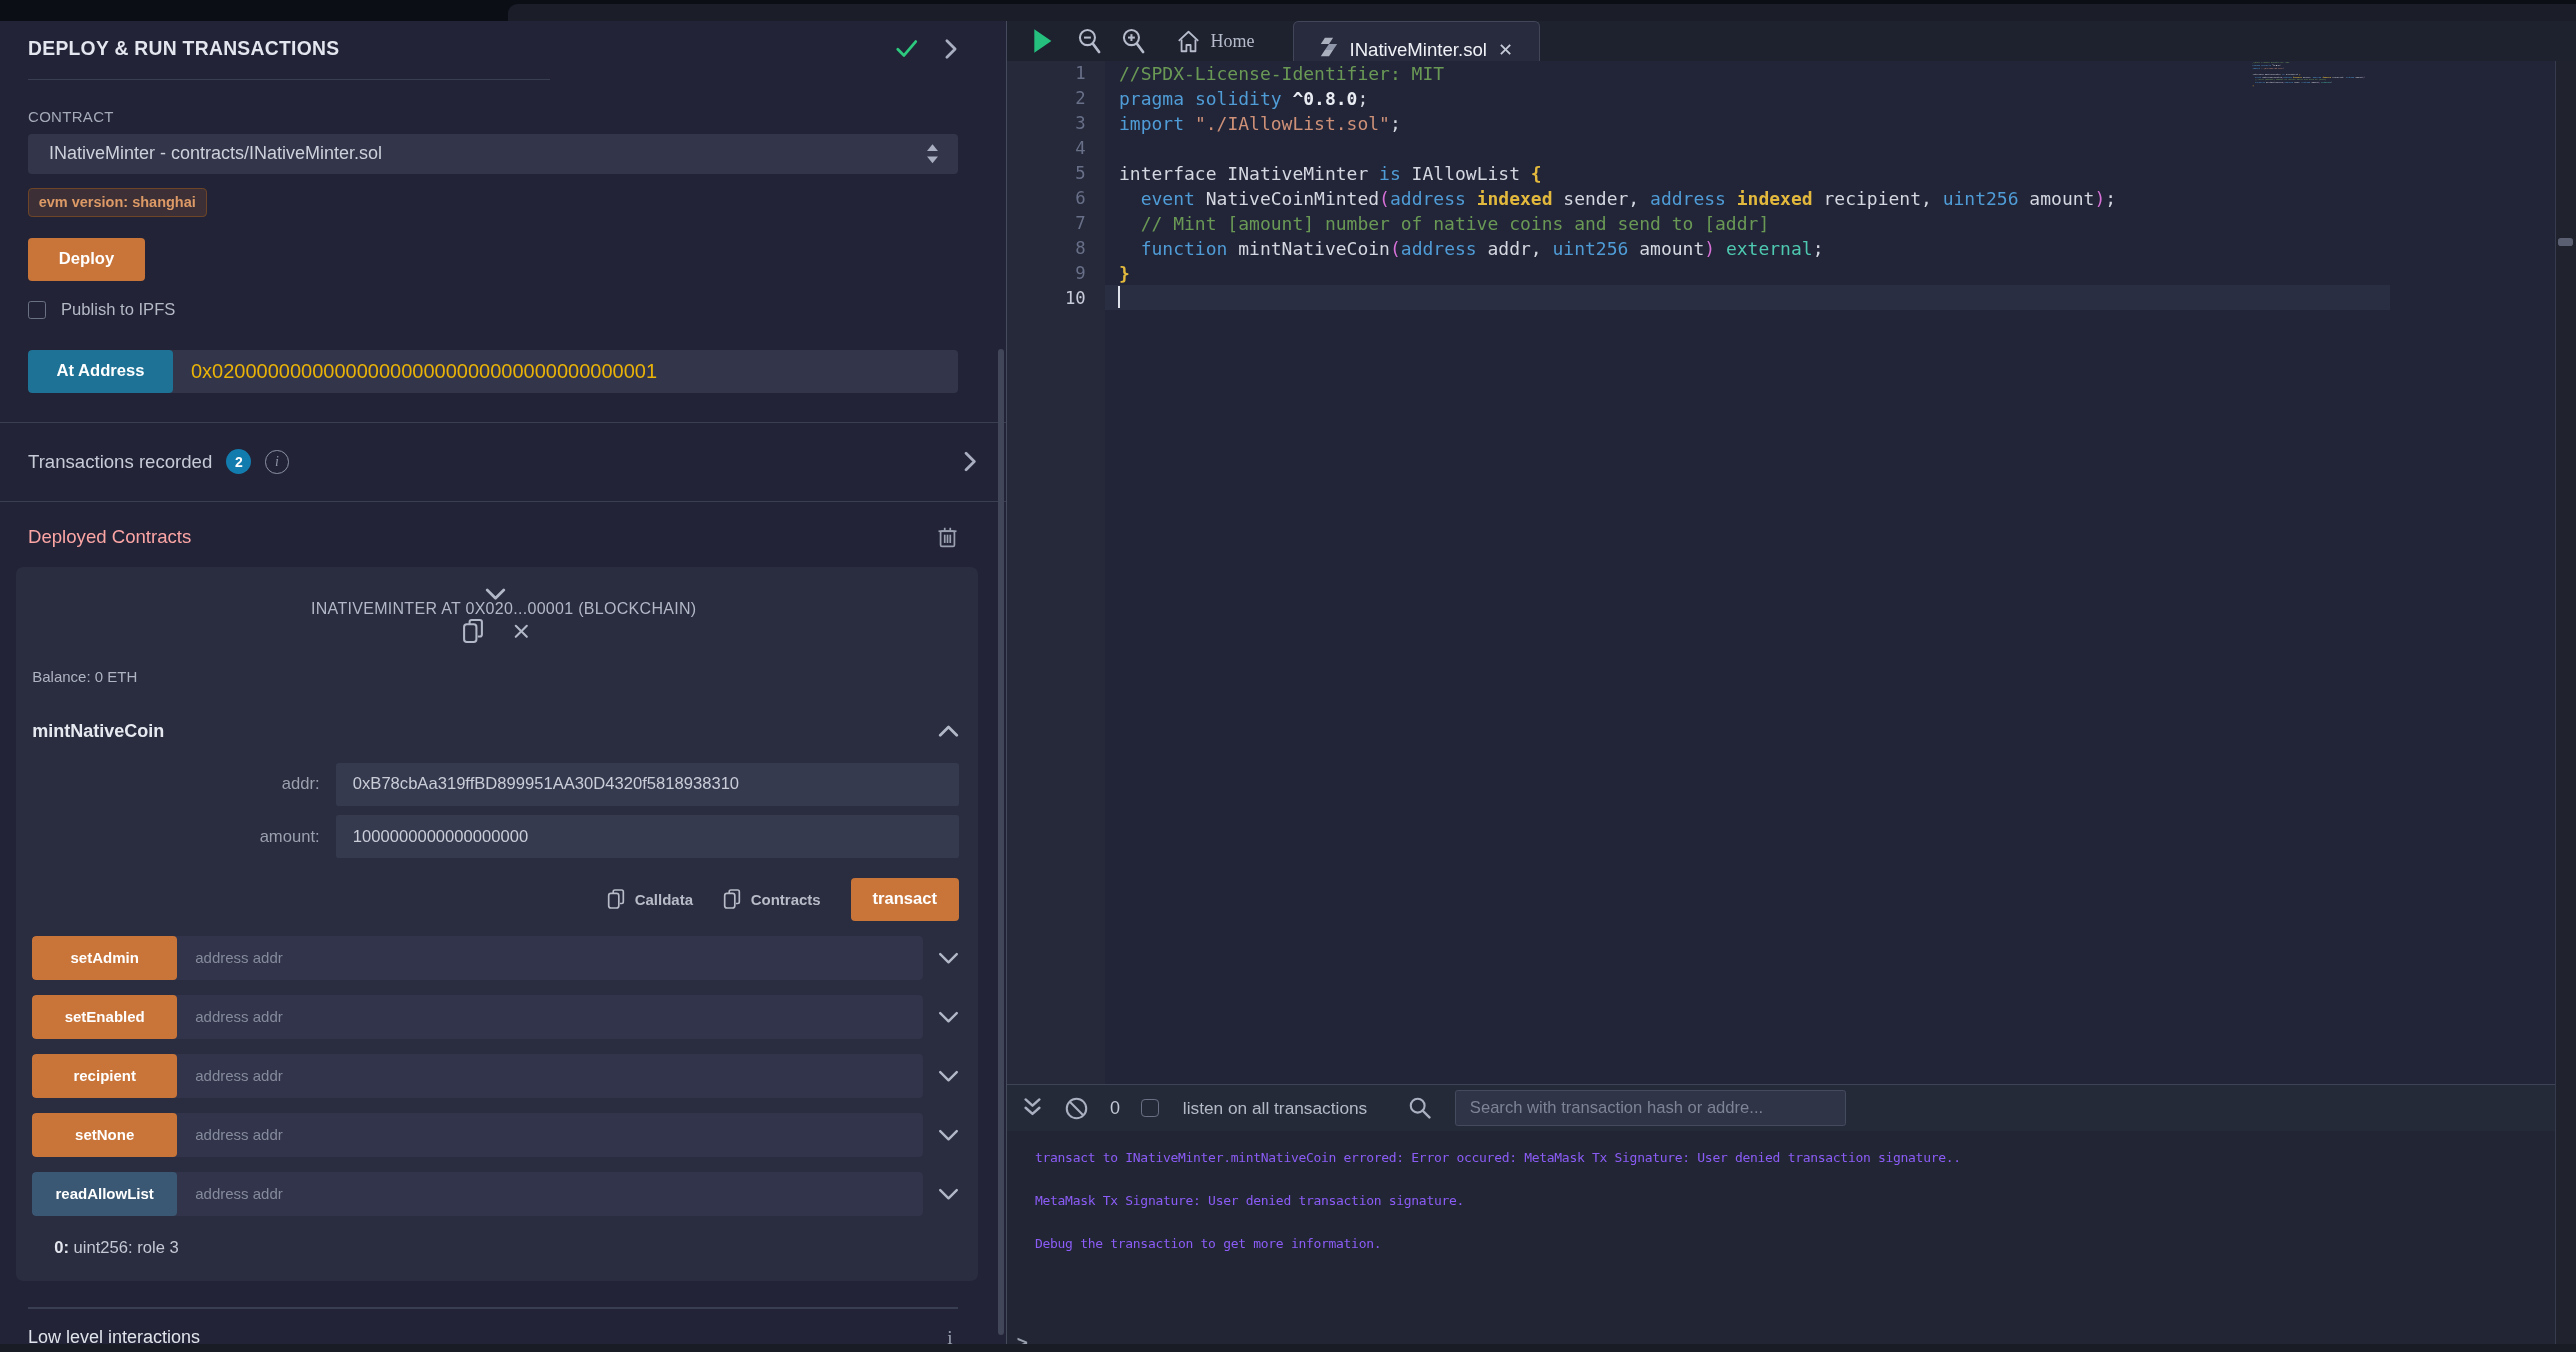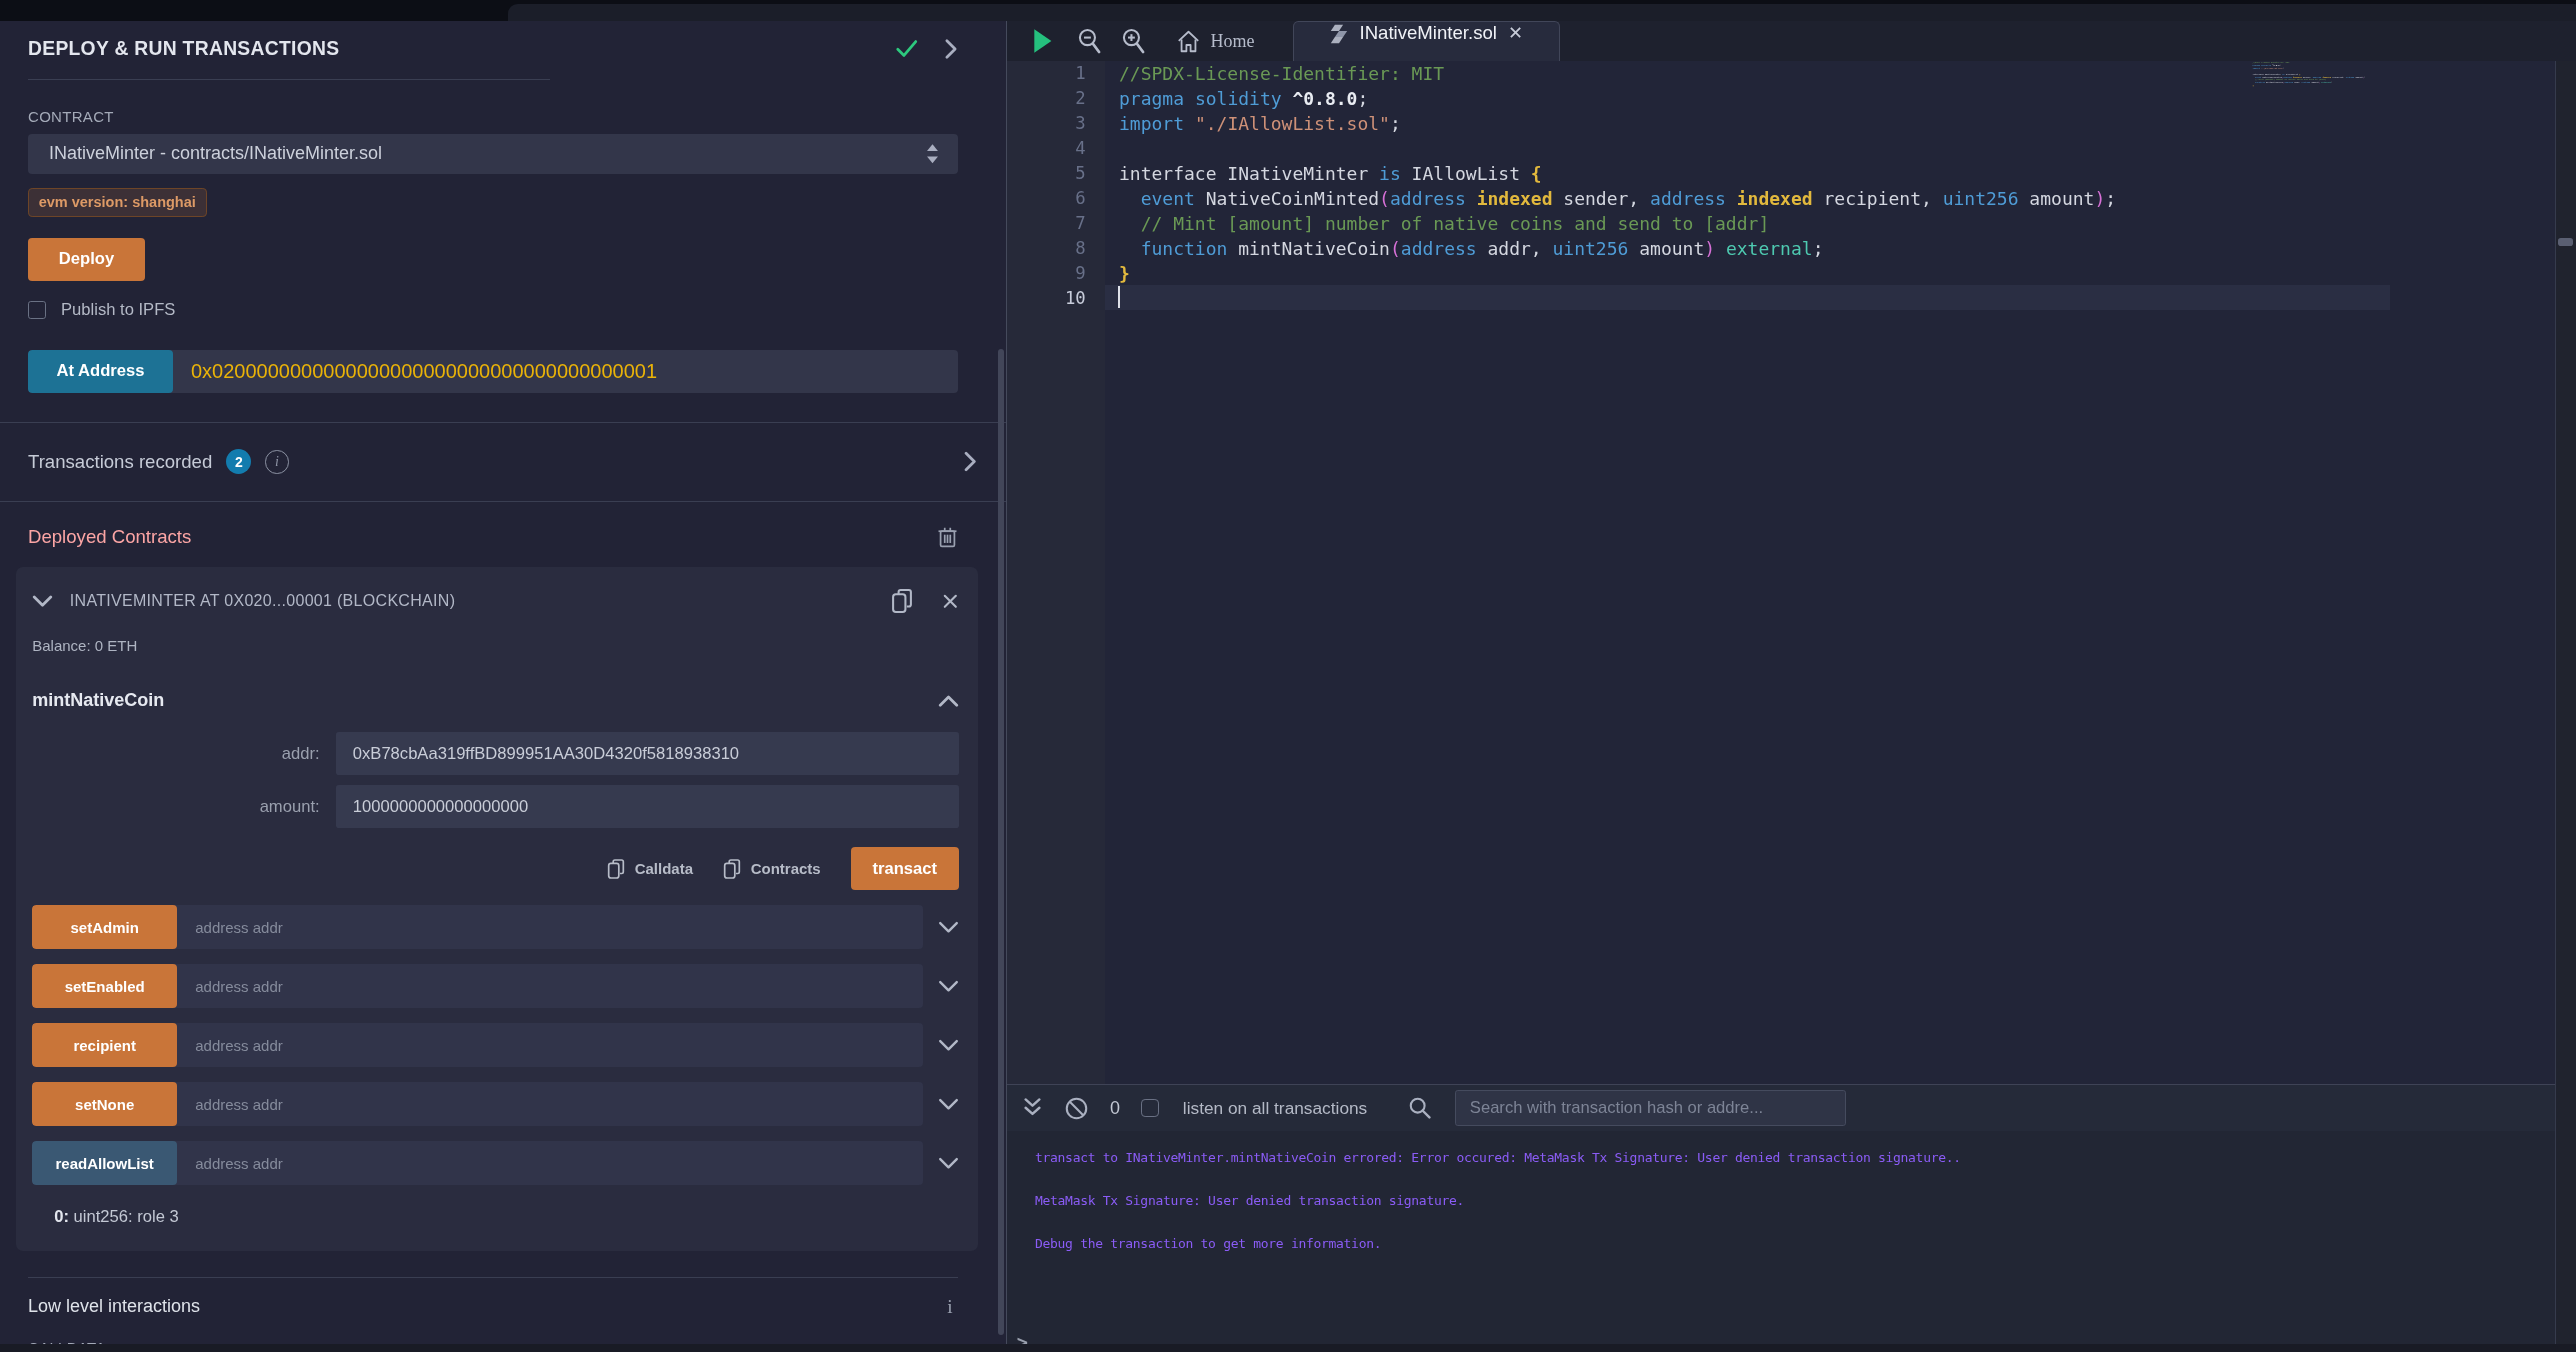--- a/index.html
+++ b/index.html
@@ -42,21 +42,21 @@
   .txrec-section { margin:29px -48px 0 -28px; border-top:1.4px solid #3a3e52; border-bottom:1.4px solid #3a3e52; padding:0 30px 0 28px; height:80px; display:flex; align-items:center; justify-content:space-between; }
   .txrec-left { display:flex; align-items:center; gap:14px; }
   .txrec-title { font-size:18.6px; color:#c6cbd7; }
   .count-badge { width:25px; height:25px; border-radius:50%; background:#137cae; color:#fff; font-size:14px; font-weight:bold; display:flex; align-items:center; justify-content:center; }
   .info-circle { width:23.5px; height:23.5px; border-radius:50%; border:1.4px solid #8d93a4; color:#8d93a4; font-size:14px; display:flex; align-items:center; justify-content:center; font-family:"Liberation Serif", serif; font-style:italic; cursor:pointer; }
 
   .deployed-head { display:flex; align-items:center; justify-content:space-between; margin-top:23.5px; }
   .deployed-title { font-size:18.6px; color:#fca5a5; }
 
   .contract-card { margin:18px -20px 0 -12.4px; background:#2a2c3f; border-radius:7px; padding:21px 19.3px 23.5px 16.6px; }
-  .card-head { display:flex; align-items:center; }
+  .card-head { display:flex; align-items:center;flex-direction:column; }
   .card-title { font-size:16px; color:#b2b8c7; letter-spacing:0.3px; margin-left:16.6px; flex:1; }
   .card-head-icons { display:flex; align-items:center; gap:29px; }
   .balance { font-size:15px; color:#aeb4c2; margin-top:23.5px; }
   .fn-name-row { display:flex; align-items:center; justify-content:space-between; margin-top:36px; }
   .fn-name { font-size:18px; font-weight:bold; color:#e6e9f0; }
 
   .io-row { display:flex; align-items:center; margin-top:9.7px; }
   .io-row.first { margin-top:21px; }
   .io-label { width:304px; text-align:right; padding-right:16.6px; font-size:16.6px; color:#9aa0ae; }
   .io-input { flex:1; height:43px; background:#363a4f; border-radius:2.8px; border:none; color:#c9cdd8; font-size:16.6px; padding:0 16.6px; font-family:inherit; }
@@ -82,21 +82,21 @@
   .lowlevel-title { font-size:18px; color:#dfe3ea; }
   .ital-i { font-size:19.3px; color:#9aa0b0; font-family:"Liberation Serif", serif; cursor:pointer; padding-right:5.5px; }
   .calldata-label { font-size:15px; color:#a4aab8; margin-top:21px; letter-spacing:0.3px; }
 
   
   .editor-region { position:absolute; left:1007px; top:21px; right:0; height:1064px; background:#222538; }
   .tab-bar { position:absolute; left:0; top:0; right:0; height:40px; background:#1e212e; display:flex; align-items:center; padding-left:25px; }
   .icon-btn { display:flex; align-items:center; justify-content:center; cursor:pointer; }
   .home-tab { display:flex; align-items:center; gap:9.7px; cursor:pointer; margin-left:30px; }
   .home-label { font-size:18px; color:#b6bccb;font-family:Liberation Serif, serif; }
-  .active-tab { margin-left:39px; height:40px; background:#272b3d; border:0.7px solid #414659; border-bottom:none; border-radius:5.5px 5.5px 0 0; display:flex; align-items:flex-start; gap:11px; padding:0 36px; cursor:pointer; }
+  .active-tab { margin-left:39px; height:40px; background:#272b3d; border:0.7px solid #414659; border-bottom:none; border-radius:5.5px 5.5px 0 0; display:flex; align-items:flex-end; gap:11px; padding:0 26px; cursor:pointer; }
   .active-tab-label { font-size:18.6px; color:#f0f2f7; }
   .tab-close { font-size:18px; color:#c6cbd8; cursor:pointer; }
 
   .editor-body { position:absolute; left:0; top:40px; right:0; bottom:0; }
   .gutter { position:absolute; left:0; top:0; width:98px; bottom:0; background:#262939; }
   .gutter-num { height:25px; line-height:25px; text-align:right; padding-right:19.3px; font-family:"DejaVu Sans Mono", monospace; font-size:17.3px; color:#687089; }
   .gutter-num.active { color:#c7ccda; }
   .current-line { position:absolute; left:98px; top:224px; width:1285px; height:25px; background:#2a2e43; }
   .code-lines { position:absolute; left:112px; top:0; font-family:"DejaVu Sans Mono", monospace; font-size:18px; white-space:pre; }
   .code-line { height:25px; line-height:25px; }

